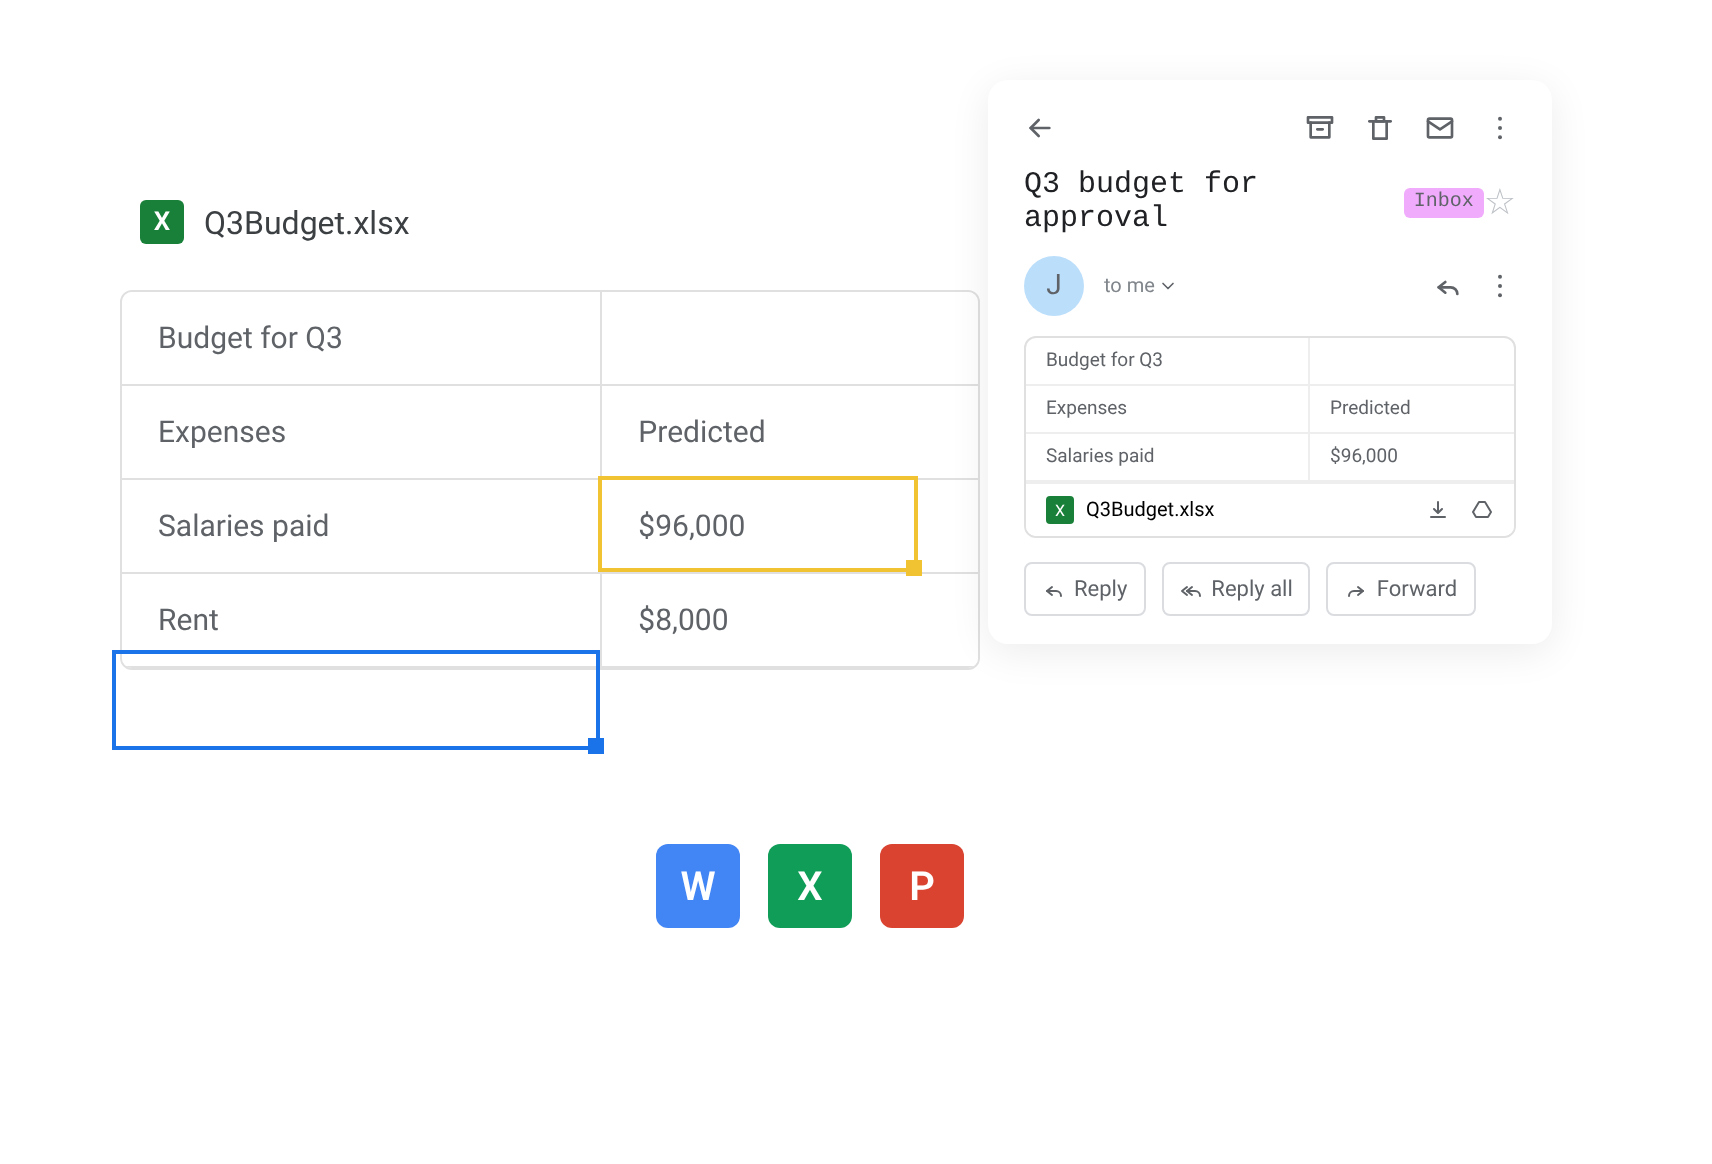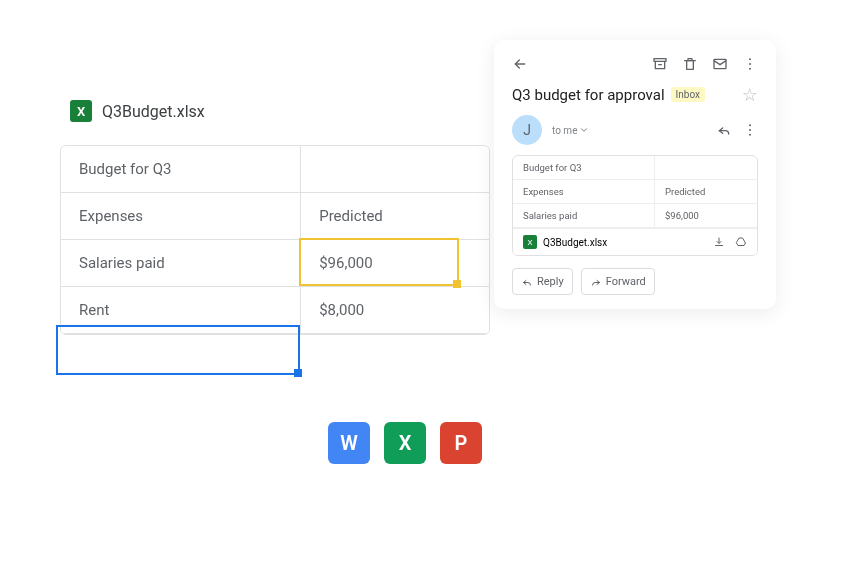--- a/index.html
+++ b/index.html
@@ -115,22 +115,22 @@
     box-shadow: 0 4px 20px rgba(0,0,0,.08);
     padding: 16px 18px 14px 18px;
   }
   .email-toolbar {
     display: flex; align-items: center; justify-content: space-between;
     margin-bottom: 12px;
   }
   .email-toolbar .right { display:flex; gap:14px; align-items:center; }
   .icon { color:#5f6368; cursor:pointer; display:inline-flex; }
   .subject-row { display:flex; align-items:center; justify-content:space-between; margin-bottom:10px; }
-  .subject { font-size:15px; color:#202124; font-weight:400; display:flex; align-items:center; gap:6px;}
-  .label-chip { font-size:10px; background:#fef9c3; color:#5f6368; border-radius:3px; padding:2px 5px;}
+  .subject { font-size:15px; color:#202124; font-weight:400; display:flex; align-items:center; gap:6px;font-family:Liberation Mono, monospace;}
+  .label-chip { font-size:10px; background:#f0abfc; color:#5f6368; border-radius:3px; padding:2px 5px;}
   .star { color:#bdc1c6; font-size:18px;}
   .sender-row { display:flex; align-items:center; gap:10px; margin-bottom:8px; }
   .avatar { width:30px; height:30px; border-radius:50%; background:#bbdefb; color:#5f6368; display:flex; align-items:center; justify-content:center; font-size:14px;}
   .sender-block { flex:1; }
   .sender-name { font-size:12px; color:#202124; }
   .sender-time { font-size:10px; color:#80868b; margin-left:4px;}
   .sender-to { font-size:10px; color:#80868b; display:flex; align-items:flex-start; gap:2px;}
   .sender-actions { display:flex; gap:10px; color:#5f6368; }
   .email-body { font-size:11.5px; color:#3c4043; line-height:1.55; }
   .email-body p { margin-bottom:8px; }
@@ -323,20 +323,28 @@
   <div class="reply-row">
     <div class="reply-btn">
       <svg viewBox="0 0 24 24" style="width:12px;height:12px">
           <path d="M10 9l-5 4 5 4"></path>
           <path d="M5 13h9a5 5 0 0 1 5 5"></path>
         </svg>
       <span>Reply</span>
     </div>
     <div class="reply-btn">
       <svg viewBox="0 0 24 24" style="width:12px;height:12px">
+          <path d="M7 9l-5 4 5 4"></path>
+          <path d="M12 9l-5 4 5 4"></path>
+          <path d="M7 13h8a5 5 0 0 1 5 5"></path>
+        </svg>
+      <span>Reply all</span>
+    </div>
+    <div class="reply-btn">
+      <svg viewBox="0 0 24 24" style="width:12px;height:12px">
           <path d="M14 9l5 4-5 4"></path>
           <path d="M19 13h-9a5 5 0 0 0-5 5"></path>
         </svg>
       <span>Forward</span>
     </div>
   </div>
 
 </div>
 
 </body></html>

